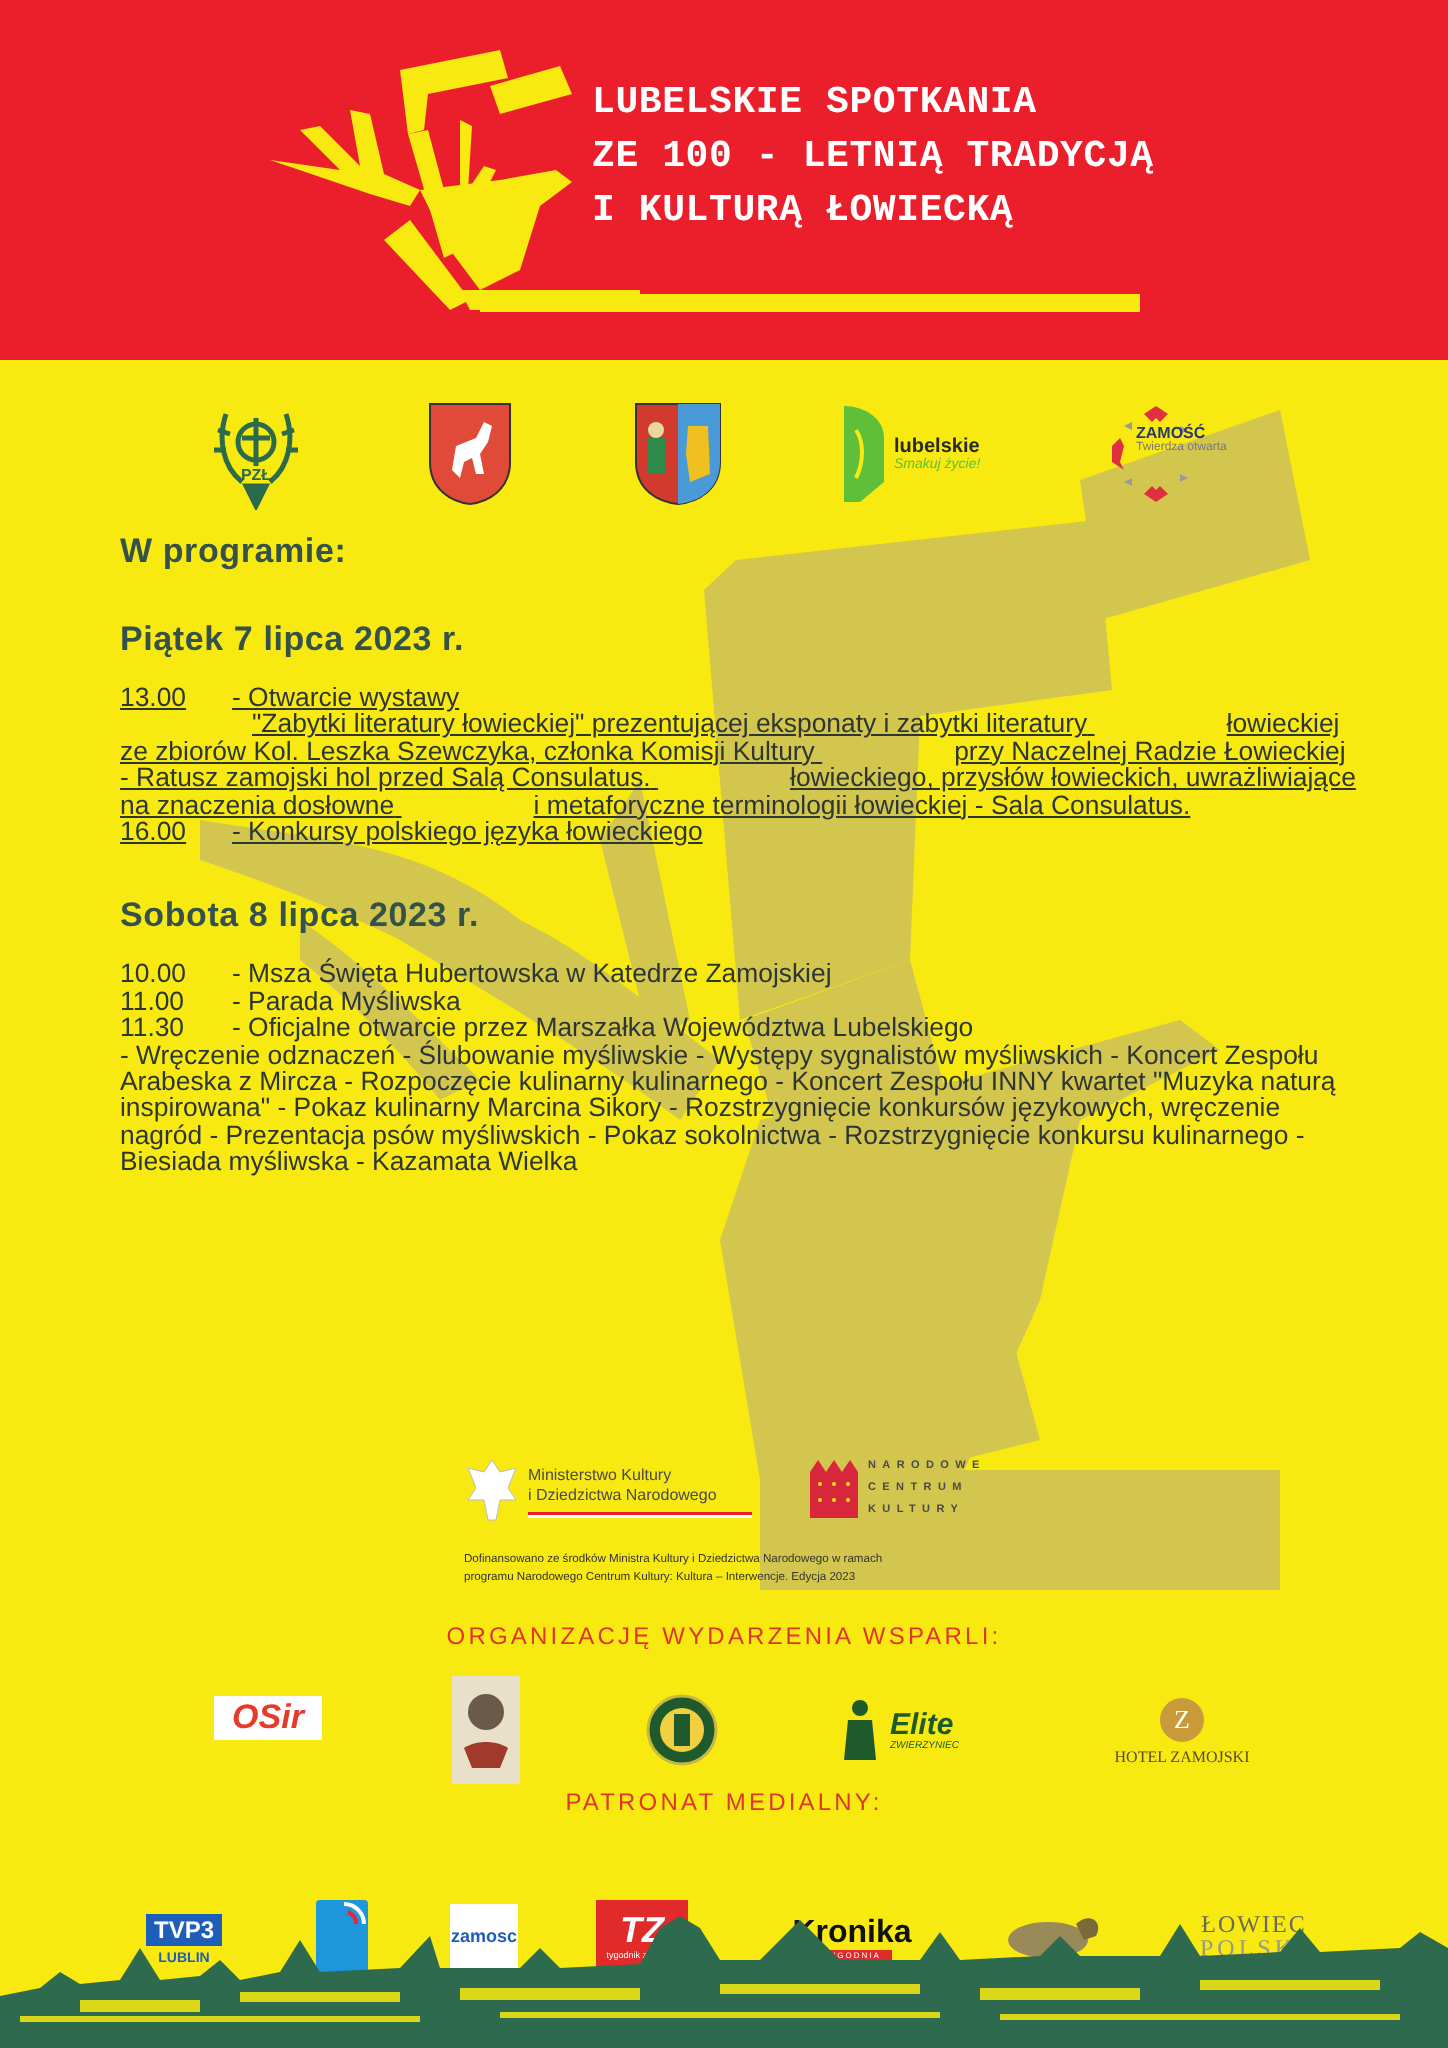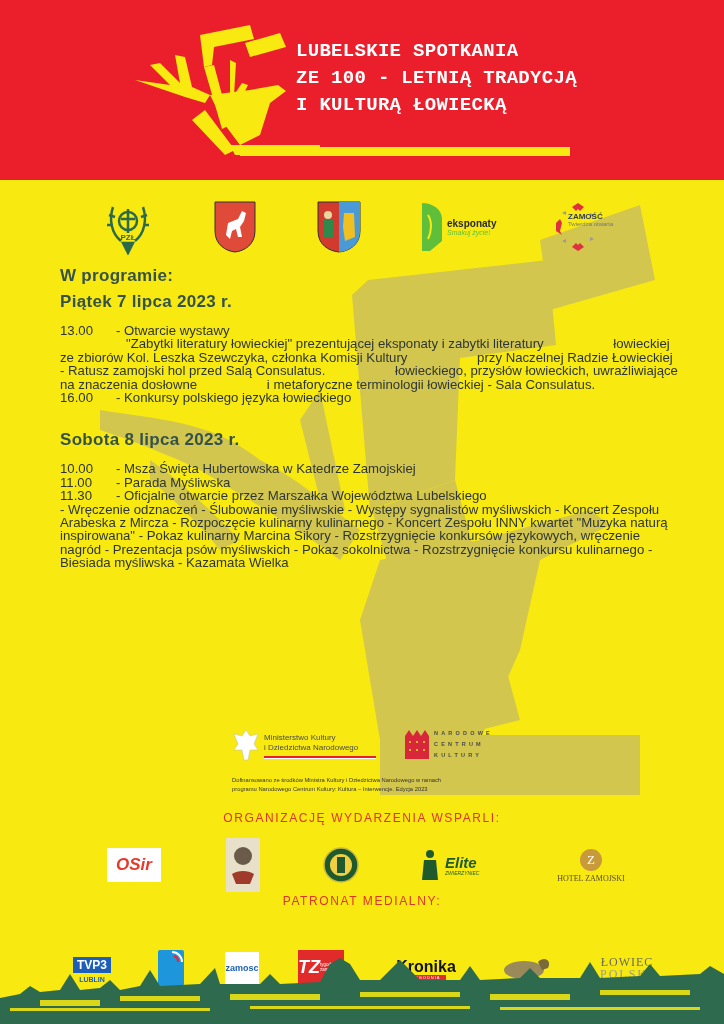--- a/index.html
+++ b/index.html
@@ -29,27 +29,27 @@
     
     .watermark { position: absolute; left: 0; top: 180px; width: 724px; height: 620px; pointer-events: none; }
 
     
     .partner-logos { position: absolute; left: 0; top: 196px; width: 724px; height: 62px; }
     .partner-logos .logo { position: absolute; top: 0; height: 62px; display: flex; align-items: center; justify-content: center; }
 
     
     .program { position: absolute; left: 60px; top: 266px; width: 620px; }
     .program h2 { font-size: 17px; font-weight: bold; color: #34524a; letter-spacing: 0.3px; }
-    .program .intro { margin-bottom: 6px; }
+    .program .intro { margin-bottom: 24px; }
     .program .day-title { margin-bottom: 12px; }
     .schedule { font-size: 13.2px; line-height: 13.4px; color: #2e3633; }
     .row { display: flex; white-space: nowrap; }
     .row .time { width: 56px; flex: none; }
     .row .desc { flex: 1; }
-    .friday { margin-bottom: 26px; }
+    .friday { margin-bottom: 26px; text-decoration: underline; }
     .saturday-title { margin-bottom: 12px; }
 
     
     .sponsor { position: absolute; left: 232px; top: 728px; width: 260px; height: 72px; }
     .mk-logo { position: absolute; left: 0; top: 0; width: 150px; height: 38px; }
     .mk-text { position: absolute; left: 32px; top: 5px; font-size: 8px; line-height: 10px; color: #4a4a4a; white-space: nowrap; }
     .mk-line { position: absolute; left: 32px; top: 28px; width: 112px; height: 3px; background: linear-gradient(#ea1f2b 50%, #ffffff 50%); }
     .nck { position: absolute; left: 172px; top: 0; width: 100px; height: 40px; }
     .nck-text { position: absolute; left: 30px; top: 0; font-size: 5.5px; line-height: 11px; letter-spacing: 3.2px; font-weight: bold; color: #4a4a4a; }
     .funding { position: absolute; left: 0; top: 48px; width: 290px; font-size: 5.8px; line-height: 9px; color: #333; white-space: nowrap; }
@@ -139,21 +139,21 @@
       <rect x="7" y="18" width="9" height="18" fill="#2e8a4a"></rect>
       <path d="M27,12 L37,12 L38,36 L28,40 L26,26 Z" fill="#f0c020"></path>
     </svg>
   </div>
   <div class="logo" style="left:420px;width:80px;justify-content:flex-start;">
     <svg width="24" height="52" viewBox="0 0 24 52">
       <path d="M2,2 C12,2 22,8 22,18 L22,40 L10,50 L2,50 Z" fill="#5fbf3a"></path>
       <path d="M8,14 C12,20 12,30 8,38" stroke="#f8ea10" stroke-width="2" fill="none"></path>
     </svg>
     <div style="margin-left:3px;">
-      <div style="font-size:10px;font-weight:bold;color:#2a2a2a;">eksponaty</div>
+      <div style="font-size:10px;font-weight:bold;color:#2a2a2a;">lubelskie</div>
       <div style="font-size:7px;font-style:italic;color:#5fbf3a;">Smakuj życie!</div>
     </div>
   </div>
   <div class="logo" style="left:554px;width:90px;">
     <svg width="90" height="52" viewBox="0 0 90 52">
       <path d="M18,6 L24,2 L30,6 L26,10 L24,8 L22,10 Z" fill="#e03040"></path>
       <path d="M18,46 L24,50 L30,46 L26,42 L24,44 L22,42 Z" fill="#e03040"></path>
       <path d="M2,22 L6,18 L8,22 L6,30 L8,34 L2,30 Z" fill="#e03040"></path>
       <path d="M8,12 L12,10 L12,14 Z M36,12 L40,14 L36,16 Z M8,40 L12,42 L12,38 Z M36,40 L40,38 L36,36 Z" fill="#9a9a9a"></path>
     </svg>
@@ -243,21 +243,21 @@
     </div>
   </div>
   <div class="funding">
     <div>Dofinansowano ze środków Ministra Kultury i Dziedzictwa Narodowego w ramach</div>
     <div>programu Narodowego Centrum Kultury: Kultura – Interwencje. Edycja 2023</div>
   </div>
 </div>
 
 <div class="section-heading" style="top:811px;">ORGANIZACJĘ WYDARZENIA WSPARLI:</div>
 <div class="supporters">
-  <div class="logo" style="left:107px;top:10px;width:54px;height:34px;background:#fff;">
+  <div class="logo" style="left:107px;top:10px;width:54px;height:22px;background:#fff;">
     <span style="color:#e63a2a;font-weight:bold;font-style:italic;font-size:17px;">OSir</span>
   </div>
   <div class="logo" style="left:226px;top:0;width:34px;height:54px;background:#e8e0c8;">
     <svg width="30" height="50" viewBox="0 0 30 50">
       <circle cx="15" cy="16" r="9" fill="#6a5a4a"></circle>
       <path d="M4,34 C10,30 20,30 26,34 L22,44 L8,44 Z" fill="#a03a2a"></path>
     </svg>
   </div>
   <div class="logo" style="left:322px;top:8px;width:38px;height:38px;">
     <svg width="36" height="36" viewBox="0 0 36 36">
@@ -290,21 +290,21 @@
   </div>
   <div class="logo" style="left:158px;top:0;width:26px;height:36px;background:#1e96dc;border-radius:2px;">
     <svg width="26" height="36" viewBox="0 0 26 36">
       <path d="M14,2 A10,10 0 0 1 24,12" stroke="#fff" stroke-width="2" fill="none"></path>
       <path d="M16,6 A6,6 0 0 1 20,12" stroke="#e23" stroke-width="2" fill="none"></path>
     </svg>
   </div>
   <div class="logo" style="left:225px;top:2px;width:34px;height:32px;background:#fff;flex-direction:column;">
     <div style="font-size:9px;font-weight:bold;color:#1d5fb8;">zamosc</div>
   </div>
-  <div class="logo" style="left:298px;top:0;width:46px;height:34px;background:#e12a2a;flex-direction:row;">
+  <div class="logo" style="left:298px;top:0;width:46px;height:34px;background:#e12a2a;flex-direction:column;">
     <div style="font-size:18px;font-weight:bold;color:#fff;font-style:italic;line-height:20px;">TZ</div>
     <div style="font-size:4.5px;color:#fff;">tygodnik zamojski</div>
   </div>
   <div class="logo" style="left:386px;top:4px;width:80px;height:30px;flex-direction:column;">
     <div style="font-size:16px;font-weight:bold;color:#111;line-height:17px;">Kronika</div>
     <div style="font-size:4px;background:#e12a2a;color:#fff;padding:0 6px;letter-spacing:1px;">TYGODNIA</div>
   </div>
   <div class="logo" style="left:502px;top:4px;width:52px;height:28px;">
     <svg width="52" height="28" viewBox="0 0 52 28">
       <ellipse cx="22" cy="16" rx="20" ry="9" fill="#9a8a5a"></ellipse>

